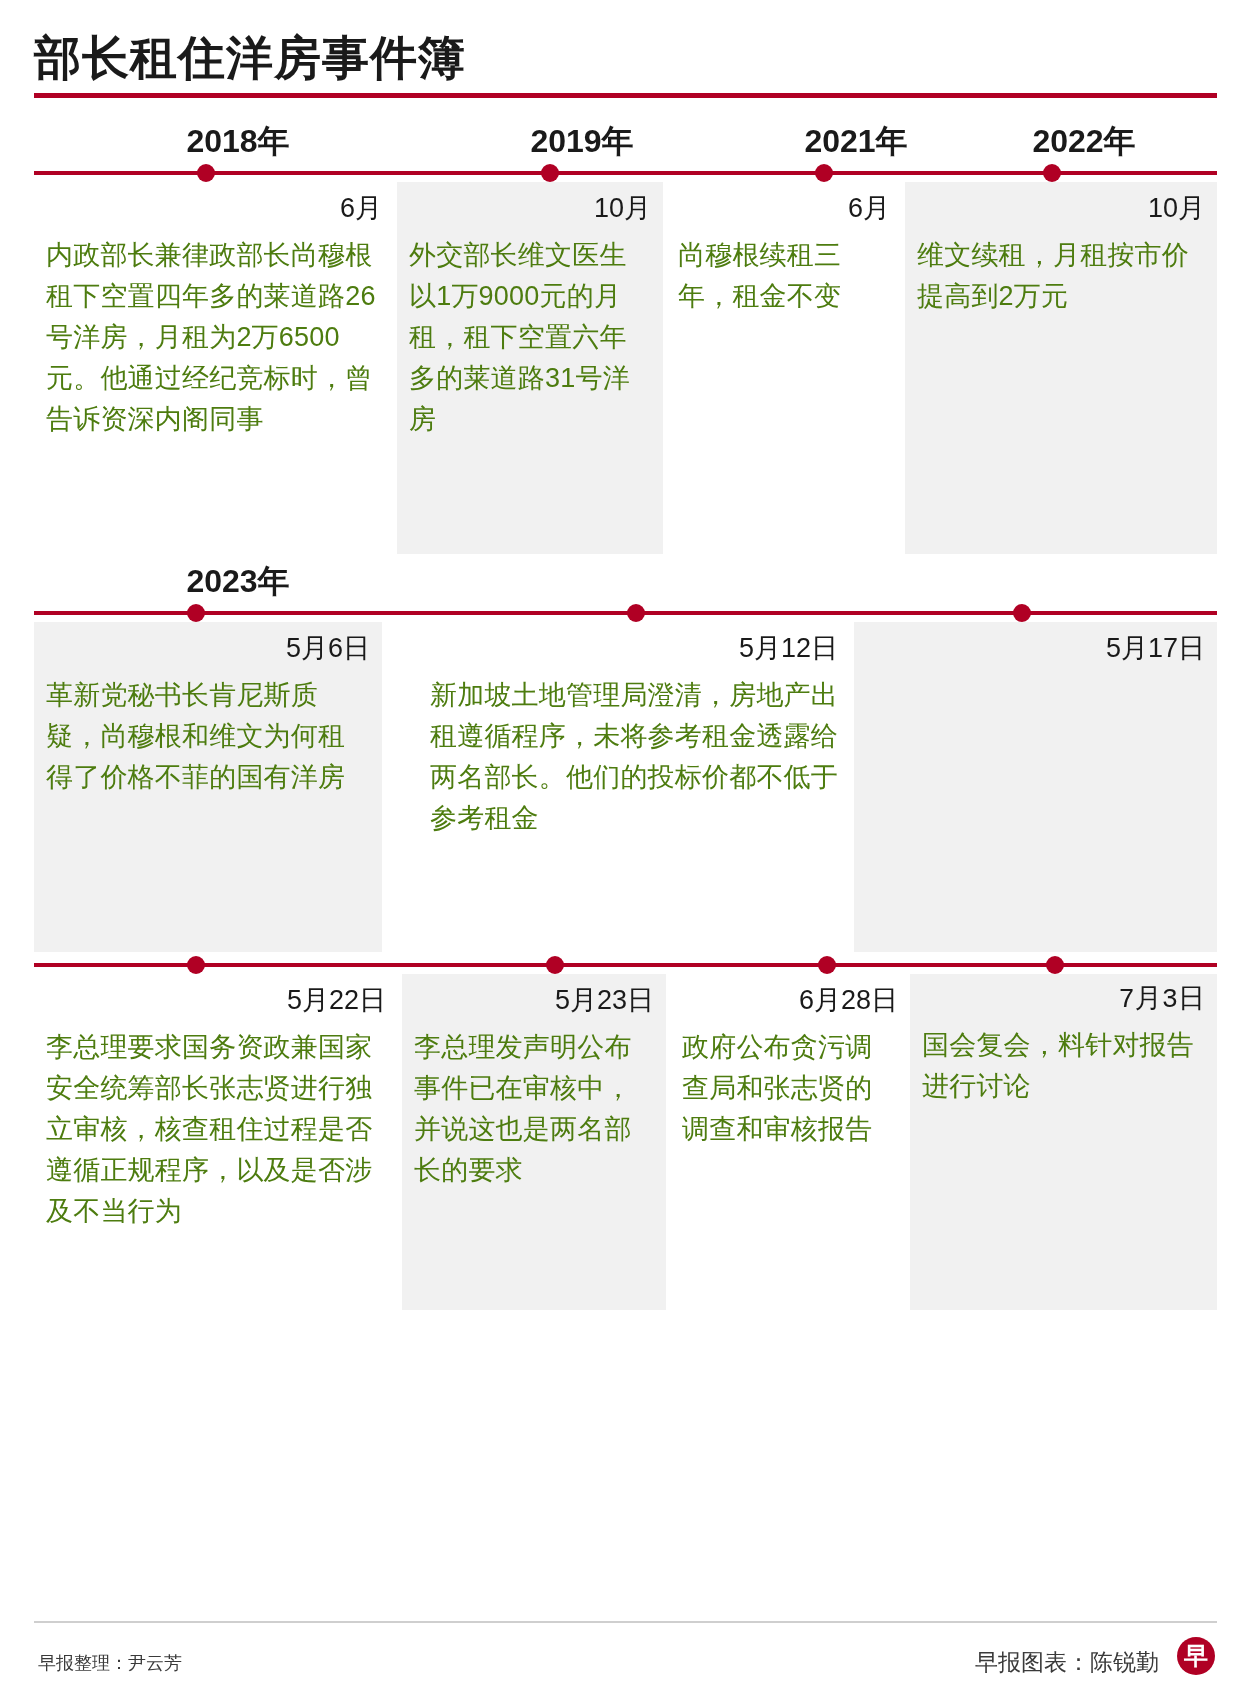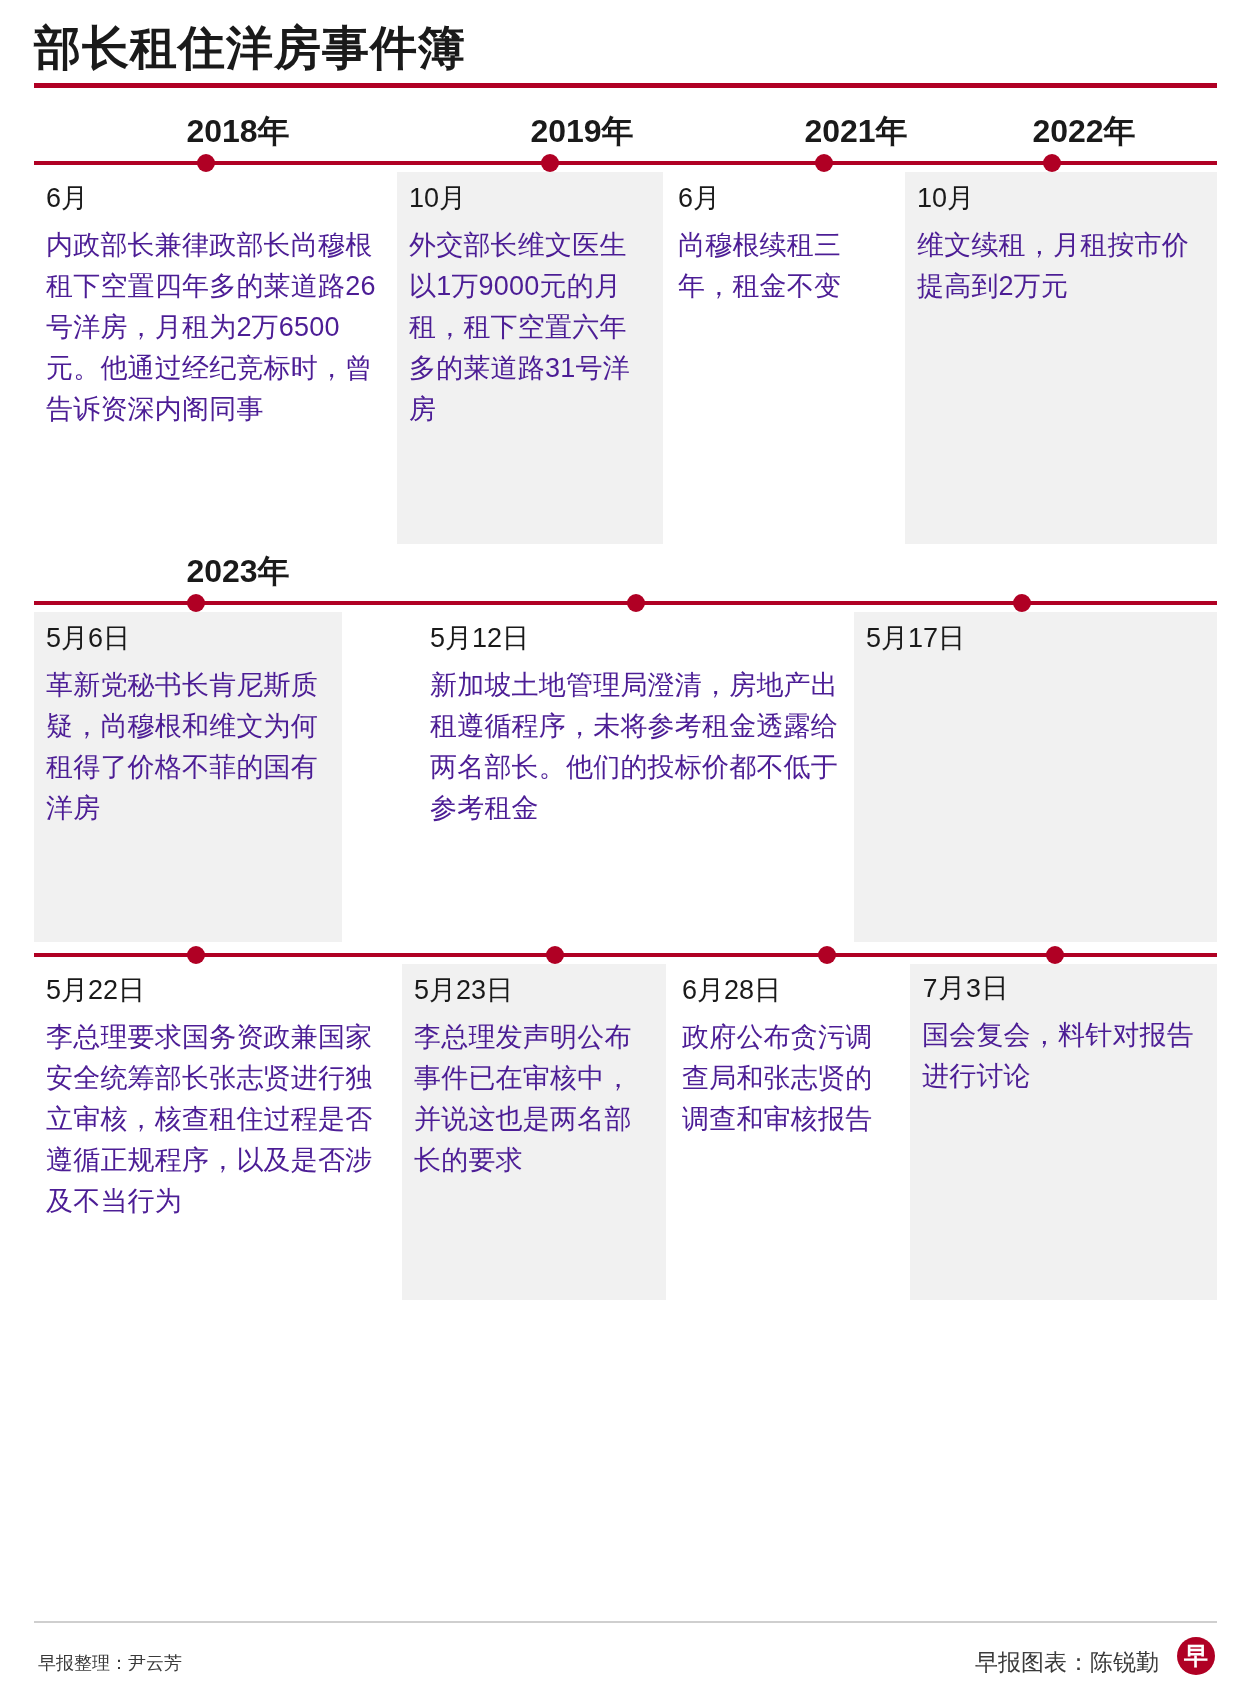--- a/index.html
+++ b/index.html
@@ -18,21 +18,21 @@
   .page {
     position: relative;
     width: 1251px;
     height: 1707px;
     box-sizing: border-box;
     padding: 0 34px;
   }
 
   
   .title-wrap {
-    padding-top: 20px;
+    padding-top: 30px;
   }
   .title {
     font-size: 47px;
     font-weight: bold;
     letter-spacing: 1px;
     line-height: 1.18;
     color: #1a1a1a;
     display: inline-block;
   }
   .title-rule {
@@ -93,29 +93,29 @@
     position: absolute;
     top: 0;
     box-sizing: border-box;
     padding: 10px 12px 18px 12px;
   }
   .col.shaded {
     background: #f1f1f1;
   }
   .col .date {
     font-size: 27px;
-    text-align: left;
+    text-align: right;
     margin-bottom: 10px;
     color: #1a1a1a;
     line-height: 1.2;
   }
   .col .body {
     font-size: 27px;
     line-height: 1.52;
-    color: #4c1d95;
+    color: #4d7c0f;
     letter-spacing: 0.2px;
   }
 
   
   .footer {
     position: absolute;
     left: 34px;
     right: 34px;
     bottom: 26px;
     height: 44px;
@@ -207,21 +207,21 @@
   </div>
 
   <div class="band">
     <div class="axis">
       <div class="axis-line"></div>
       <div class="dot" style="left:162px;"></div>
       <div class="dot" style="left:602px;"></div>
       <div class="dot" style="left:988px;"></div>
     </div>
     <div class="cols" style="height:330px;">
-      <div class="col shaded" style="left:0px;width:308px;height:330px;">
+      <div class="col shaded" style="left:0px;width:348px;height:330px;">
         <div class="date">5月6日</div>
         <div class="body">革新党秘书长肯尼斯质疑，尚穆根和维文为何租得了价格不菲的国有洋房</div>
       </div>
       <div class="col" style="left:384px;width:432px;">
         <div class="date">5月12日</div>
         <div class="body">新加坡土地管理局澄清，房地产出租遵循程序，未将参考租金透露给两名部长。他们的投标价都不低于参考租金</div>
       </div>
       <div class="col shaded" style="left:820px;width:363px;height:330px;">
         <div class="date">5月17日</div>
       </div>

